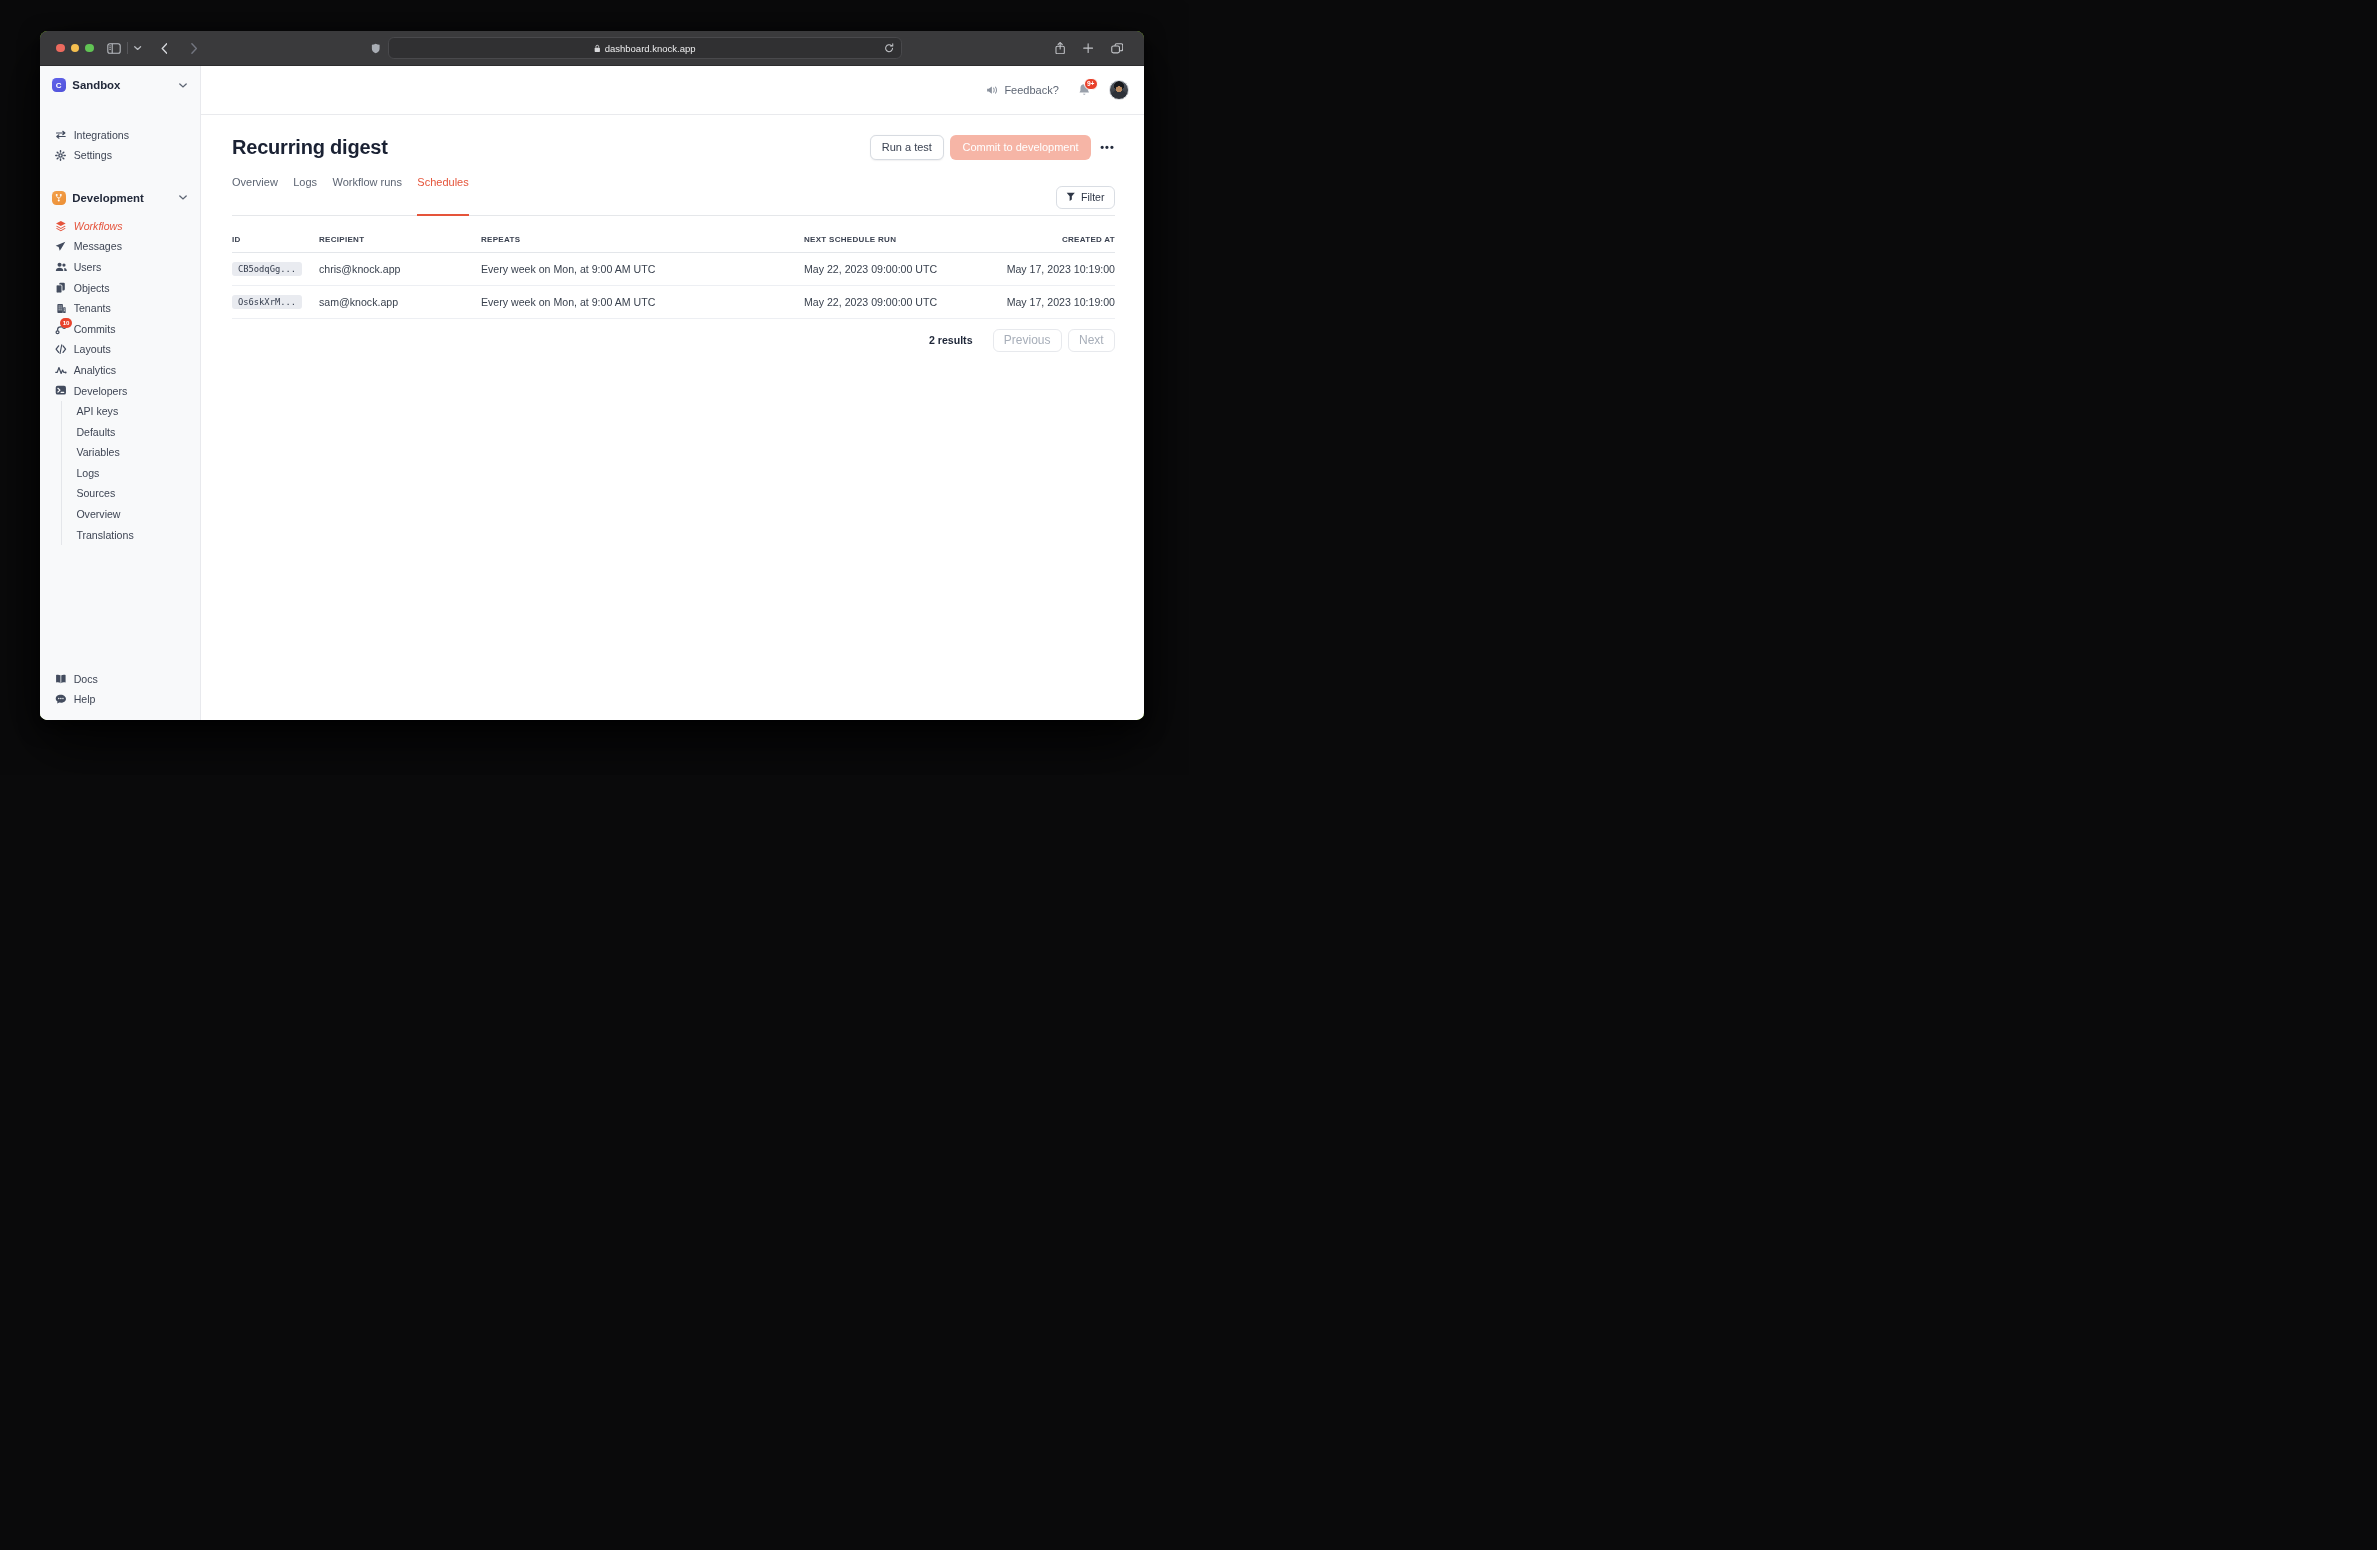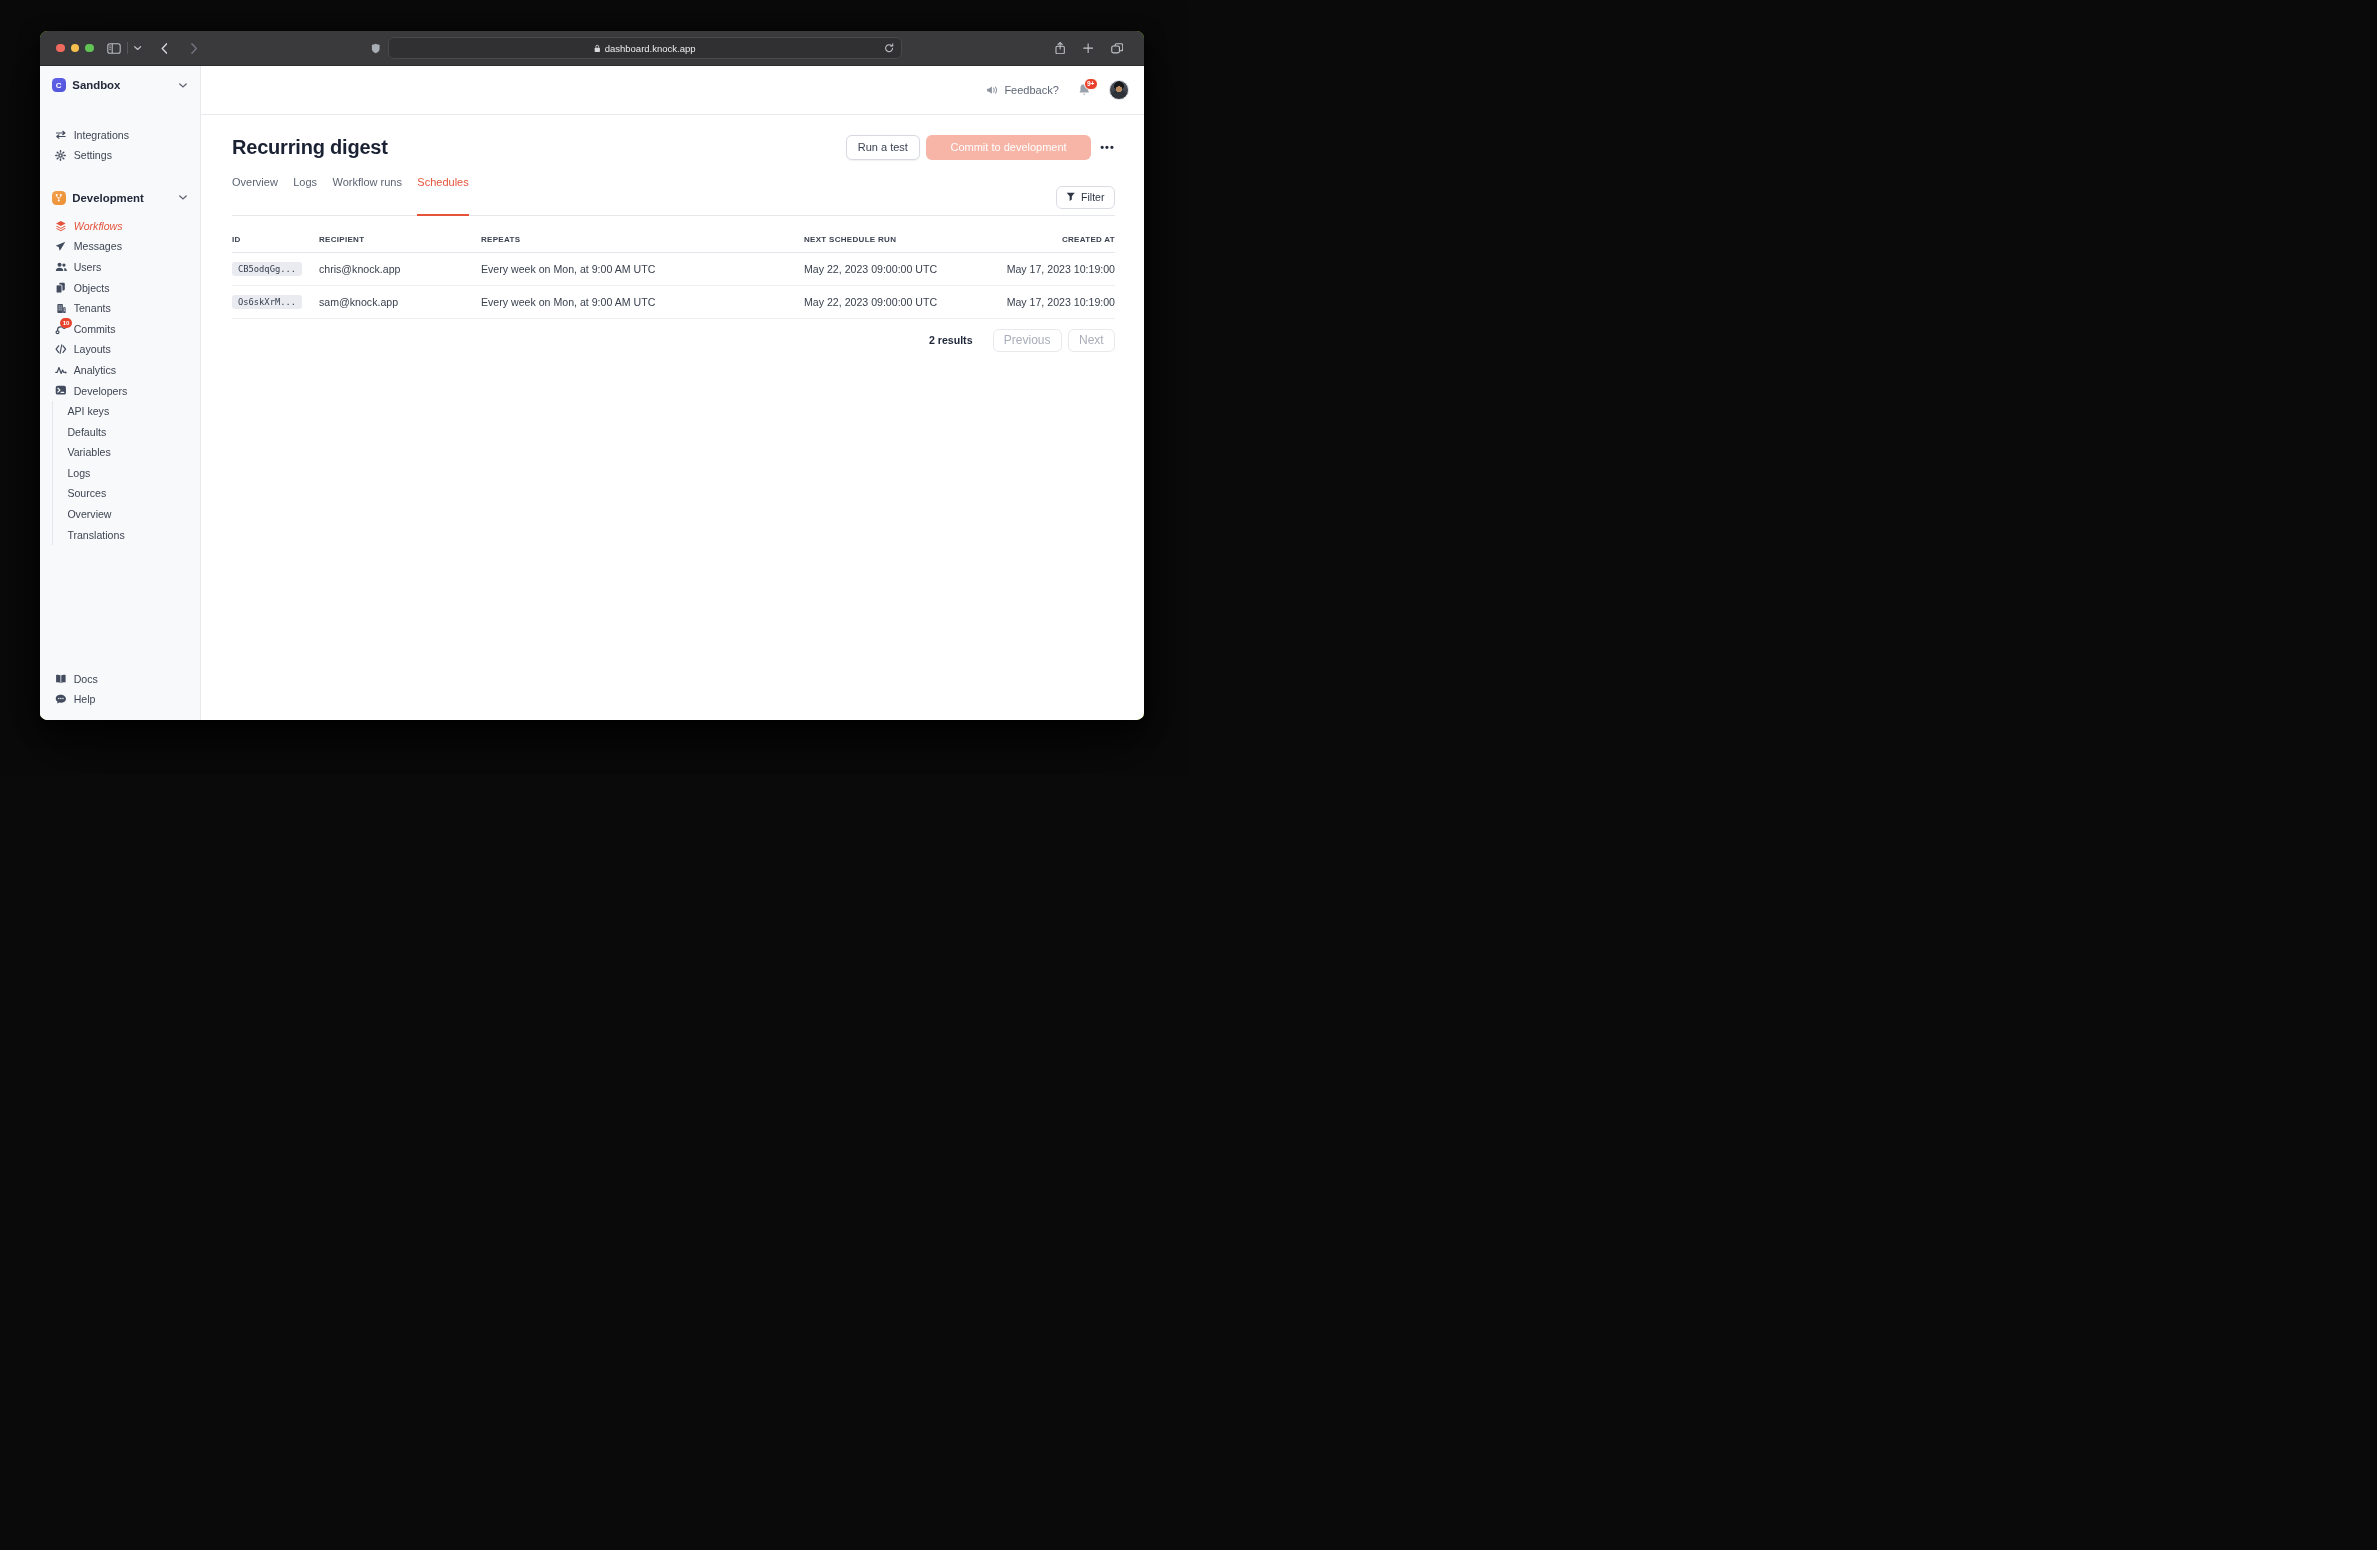--- a/index.html
+++ b/index.html
@@ -44,21 +44,21 @@
   .ws-list { margin-top:29px; }
   .env-header { margin-top:22px; }
   .env-list { margin-top:7.3px; }
   .side-item { display:flex; align-items:center; height:20.6px; gap:6.6px; padding-left:2.9px;
     font-size:10.6px; color:#3e4554; cursor:default; position:relative; }
   .side-item .ic { width:12.5px; display:flex; justify-content:center; color:#434c5e; position:relative; }
   .side-item.active, .side-item.active .ic { color:#e5543c; font-weight:500;font-style:italic; }
   .badge-commits { position:absolute; top:-5.1px; left:5.9px; min-width:10.3px; height:10.3px; border-radius:5.9px;
     background:#e8432d; color:#fff; font-size:6.2px; font-weight:bold; display:flex; align-items:center;
     justify-content:center; padding:0 2.2px; }
-  .sub-list { margin-left:0; border-left:1.5px solid #e4e6ea; padding-left:14.7px;text-align:center; }
+  .sub-list { margin-left:9px; border-left:1.5px solid #e4e6ea; padding-left:14.7px;text-align:center; }
   .sub-item { display:flex; align-items:center; height:20.6px; font-size:10.6px; color:#3e4554; cursor:default; }
   .side-footer { margin-top:auto; }
 
   
   .main { flex:1; display:flex; flex-direction:column; min-width:0; }
   .topbar { height:49px; border-bottom:0.7px solid #e9eaed; display:flex; align-items:center;
     justify-content:flex-end; gap:19px; padding-right:14.7px; }
   .feedback { display:flex; align-items:center; gap:5.9px; color:#5f6775; font-size:11px; cursor:default; }
   .feedback .ic { color:#8b929e; }
   .bell-wrap { position:relative; color:#99a0aa; }
@@ -74,21 +74,21 @@
     border:0.7px solid #dadce0; }
 
   .content { padding:0 29px 0 31px; }
   .page-header { margin-top:19px; display:flex; align-items:center; justify-content:space-between; height:26.4px; }
   .page-title { font-size:20px; font-weight:700; color:#1a2133; letter-spacing:-0.2px; }
   .actions { display:flex; align-items:center; }
   .btn { height:25px; border-radius:5.9px; font-size:11px; display:inline-flex; align-items:center;
     justify-content:center; cursor:default; }
   .btn-secondary { background:#fff; border:0.7px solid #d7dbe1; color:#3a4252; padding:0 11px;
     box-shadow:0 0.7px 1.5px rgba(16,24,40,.06); font-weight:500; }
-  .btn-commit { background:#f6b5a6; color:#fff; border:none; padding:0 24px; margin-left:6.6px; font-weight:500; }
+  .btn-commit { background:#f6b5a6; color:#fff; border:none; padding:0 12px; margin-left:6.6px; font-weight:500; }
   .more-dots { margin-left:9.5px; color:#232b3c; font-size:11px; letter-spacing:1.1px; font-weight:bold; cursor:default; }
 
   .tabs-row { margin-top:14.7px; display:flex; justify-content:space-between; align-items:flex-end;
     border-bottom:0.7px solid #e5e7ea; }
   .tabs { display:flex; gap:15.4px; }
   .tab { font-size:11px; color:#5d6573; line-height:14.7px; padding-bottom:10.3px; cursor:default; }
   .tab.active { color:#e5543a; font-weight:500; border-bottom:2.2px solid #e5543a; margin-bottom:-0.7px; padding-bottom:24px; }
   .btn-filter { height:23px; padding:0 9.5px; gap:5.1px; background:#fff; border:0.7px solid #d9dde3;
     color:#2e3646; font-size:10.6px; font-weight:500; margin-bottom:6.6px; }
   .btn-filter .ic { color:#2e3646; }

